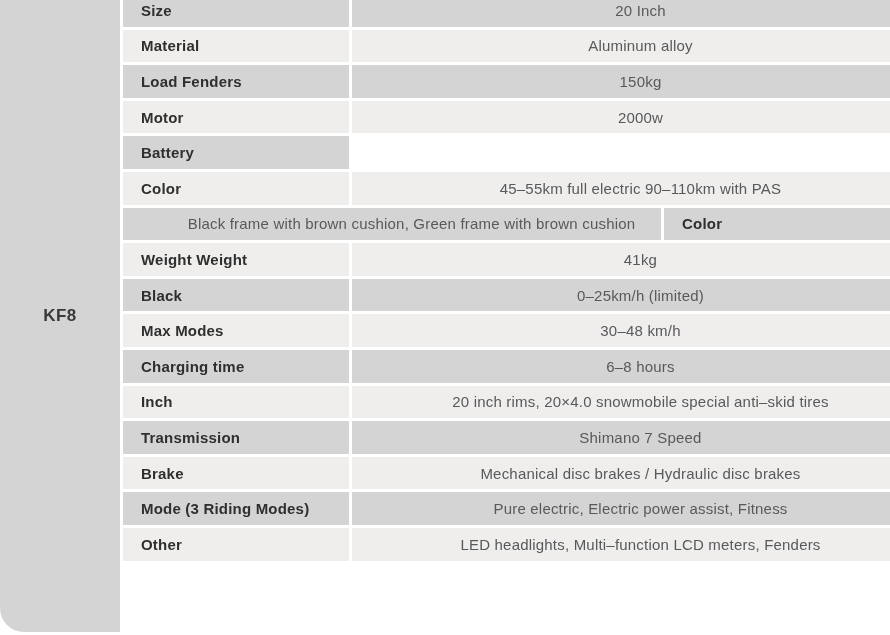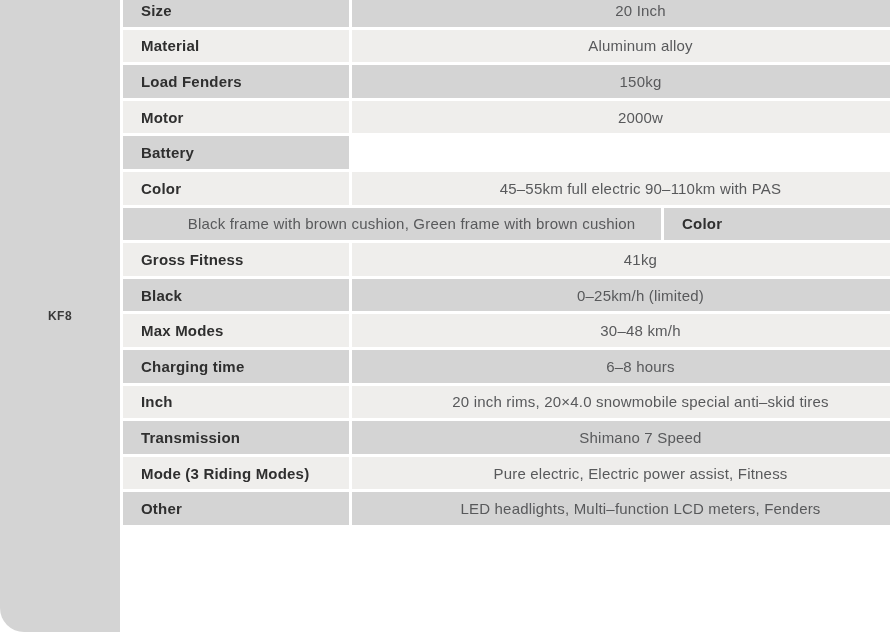--- a/index.html
+++ b/index.html
@@ -11,21 +11,21 @@
     font-family:"Liberation Sans",sans-serif;
   }
   .panel{
     position:absolute;left:0;top:0;
     width:120px;height:632px;
     background:var(--panel-bg,#d4d4d4);
     border-bottom-left-radius:24px;
     display:flex;align-items:center;justify-content:center;
   }
   .panel .model{
-    font-size:12px;font-weight:700;
+    font-size:17px;font-weight:700;
     color:var(--model-text,#3a3a3a);
     letter-spacing:.5px;
   }
   .rows{
     position:absolute;left:123px;top:-6px;right:0;
     display:flex;flex-direction:column;row-gap:3px;
   }
   .row{display:flex;column-gap:3px;height:32.6px;flex:none;}
   .cell{display:flex;align-items:center;box-sizing:border-box;}
   .cell-label{
@@ -77,21 +77,21 @@
       </div>
       <div class="row">
         <div class="cell cell-label">Color</div>
         <div class="cell cell-value">45–55km full electric 90–110km with PAS</div>
       </div>
       <div class="row">
         <div class="cell cell-value">Black frame with brown cushion, Green frame with brown cushion</div>
         <div class="cell cell-label">Color</div>
       </div>
       <div class="row">
-        <div class="cell cell-label">Gross Fitness</div>
+        <div class="cell cell-label">Weight Weight</div>
         <div class="cell cell-value">41kg</div>
       </div>
       <div class="row">
         <div class="cell cell-label">Black</div>
         <div class="cell cell-value">0–25km/h (limited)</div>
       </div>
       <div class="row">
         <div class="cell cell-label">Max Modes</div>
         <div class="cell cell-value">30–48 km/h</div>
       </div>
@@ -101,20 +101,24 @@
       </div>
       <div class="row">
         <div class="cell cell-label">Inch</div>
         <div class="cell cell-value">20 inch rims, 20×4.0 snowmobile special anti–skid tires</div>
       </div>
       <div class="row">
         <div class="cell cell-label">Transmission</div>
         <div class="cell cell-value">Shimano 7 Speed</div>
       </div>
       <div class="row">
+        <div class="cell cell-label">Brake</div>
+        <div class="cell cell-value">Mechanical disc brakes / Hydraulic disc brakes</div>
+      </div>
+      <div class="row">
         <div class="cell cell-label">Mode (3 Riding Modes)</div>
         <div class="cell cell-value">Pure electric, Electric power assist, Fitness</div>
       </div>
       <div class="row">
         <div class="cell cell-label">Other</div>
         <div class="cell cell-value">LED headlights, Multi–function LCD meters, Fenders</div>
       </div>
     </div>
 </div>
 

